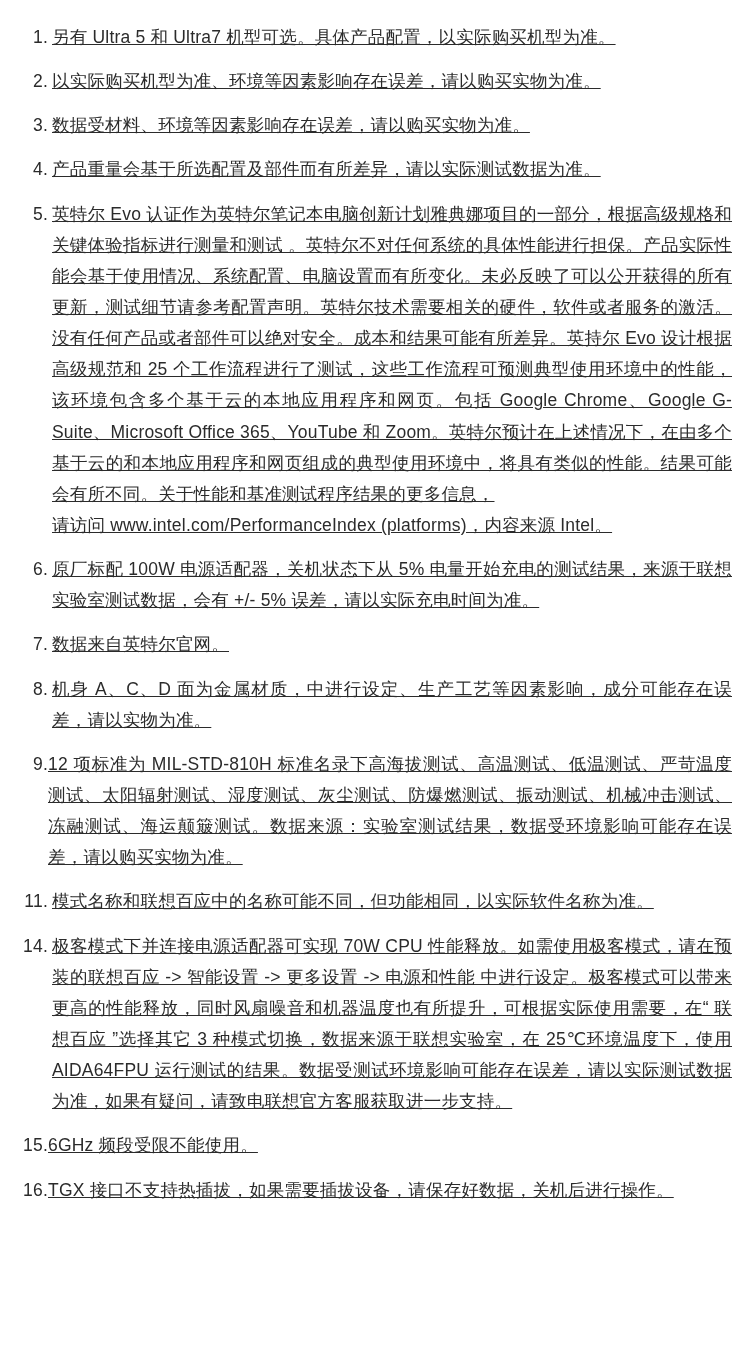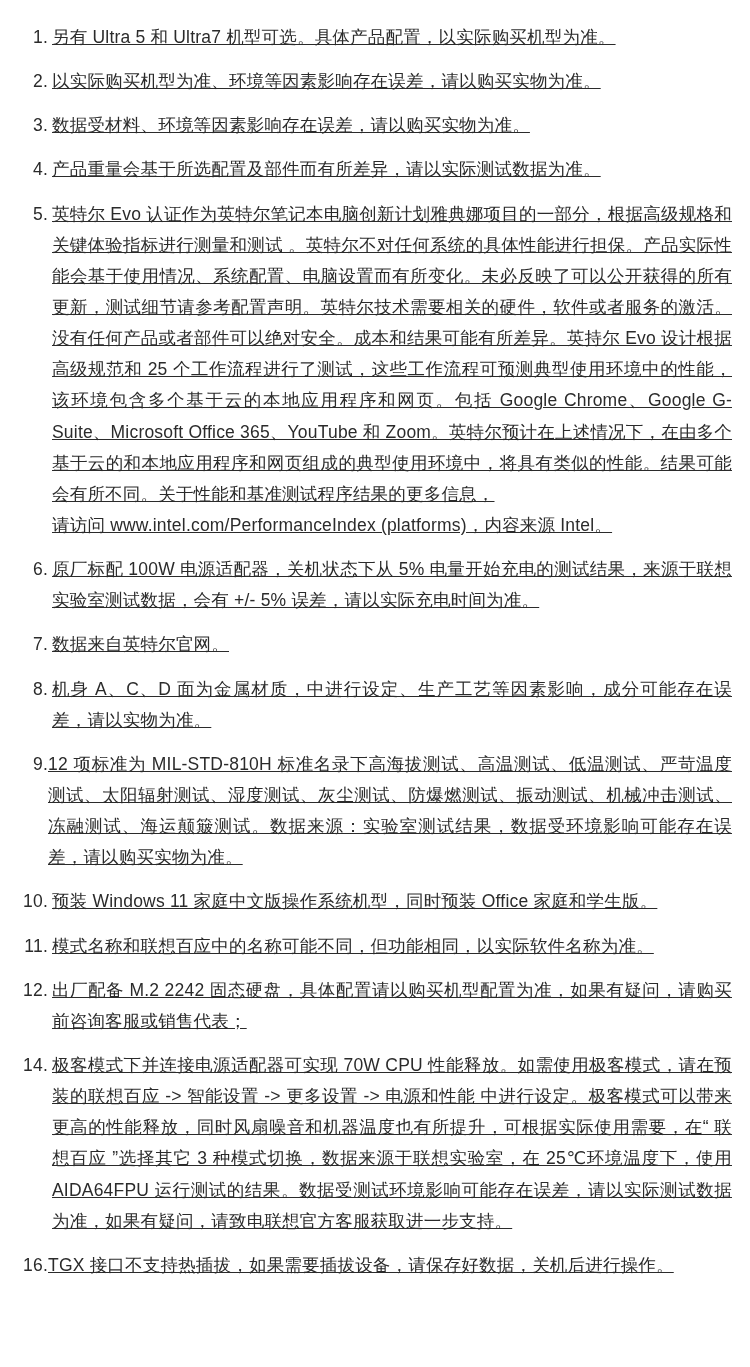--- a/index.html
+++ b/index.html
@@ -101,41 +101,37 @@
     <li>
       <span class="num">8.</span>
       <span class="txt">机身 A、C、D 面为金属材质，中进行设定、生产工艺等因素影响，成分可能存在误差，请以实物为准。</span>
     </li>
 
     <li>
       <span class="num tight">9.</span>
       <span class="txt">12 项标准为 MIL-STD-810H 标准名录下高海拔测试、高温测试、低温测试、严苛温度测试、太阳辐射测试、湿度测试、灰尘测试、防爆燃测试、振动测试、机械冲击测试、冻融测试、海运颠簸测试。数据来源：实验室测试结果，数据受环境影响可能存在误差，请以购买实物为准。</span>
     </li>
 
-    <li>
-      <span class="num">10.</span>
-      <span class="txt">预装 Windows 11 家庭中文版操作系统机型，同时预装 Office 家庭和学生版。</span>
-    </li>
 
     <li>
       <span class="num">11.</span>
       <span class="txt">模式名称和联想百应中的名称可能不同，但功能相同，以实际软件名称为准。</span>
     </li>
 
-    <li>
-      <span class="num">12.</span>
-      <span class="txt">出厂配备 M.2 2242 固态硬盘，具体配置请以购买机型配置为准，如果有疑问，请购买前咨询客服或销售代表；</span>
-    </li>
 
 
     <li>
       <span class="num">14.</span>
       <span class="txt">极客模式下并连接电源适配器可实现 70W CPU 性能释放。如需使用极客模式，请在预装的联想百应 -&gt; 智能设置 -&gt; 更多设置 -&gt; 电源和性能 中进行设定。极客模式可以带来更高的性能释放，同时风扇噪音和机器温度也有所提升，可根据实际使用需要，在“ 联想百应 ”选择其它 3 种模式切换，数据来源于联想实验室，在 25℃环境温度下，使用 AIDA64FPU 运行测试的结果。数据受测试环境影响可能存在误差，请以实际测试数据为准，如果有疑问，请致电联想官方客服获取进一步支持。</span>
     </li>
 
+    <li>
+      <span class="num tight">15.</span>
+      <span class="txt">6GHz 频段受限不能使用。</span>
+    </li>
 
     <li>
       <span class="num tight">16.</span>
       <span class="txt">TGX 接口不支持热插拔，如果需要插拔设备，请保存好数据，关机后进行操作。</span>
     </li>
 
   </ol>
 </div>
 
 </body></html>

